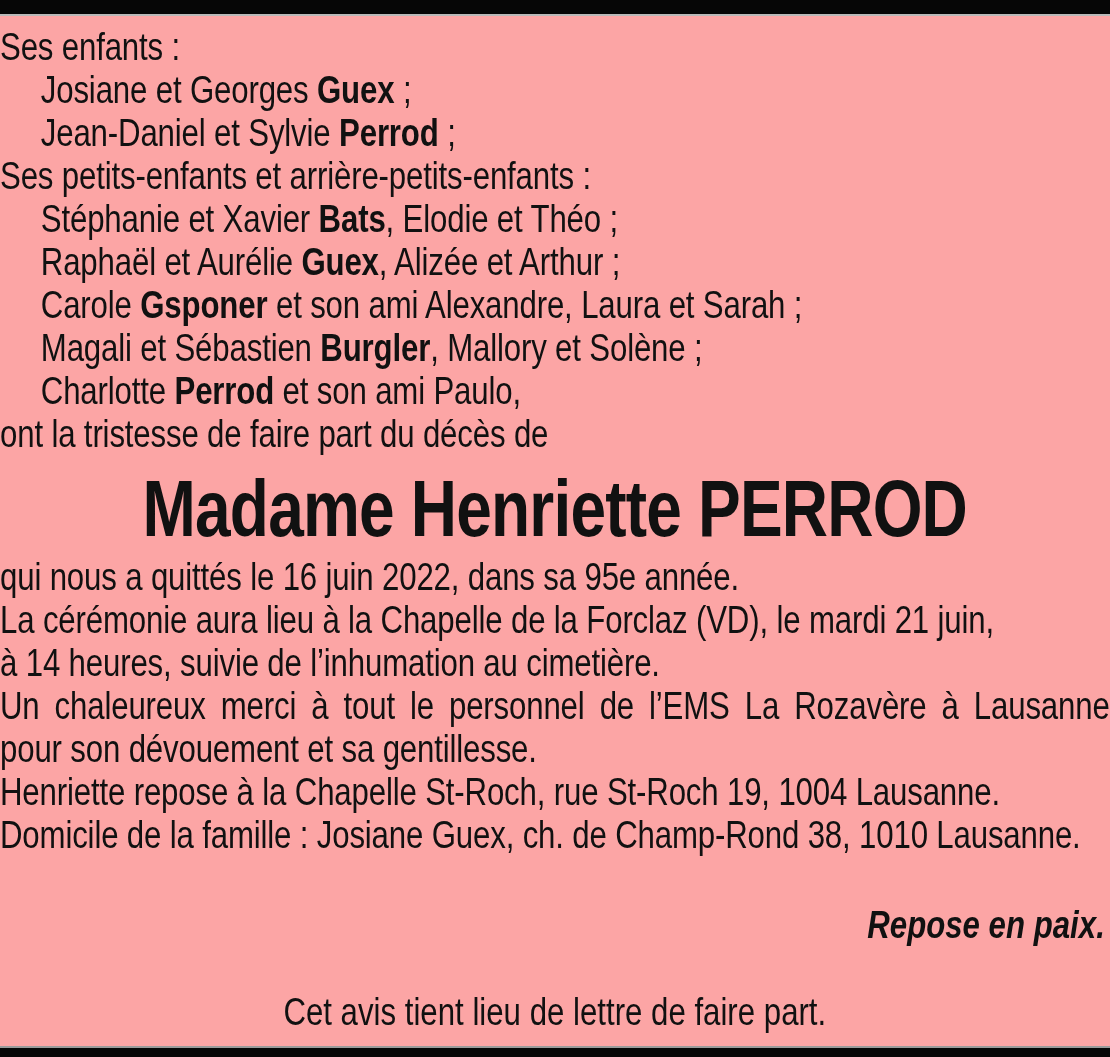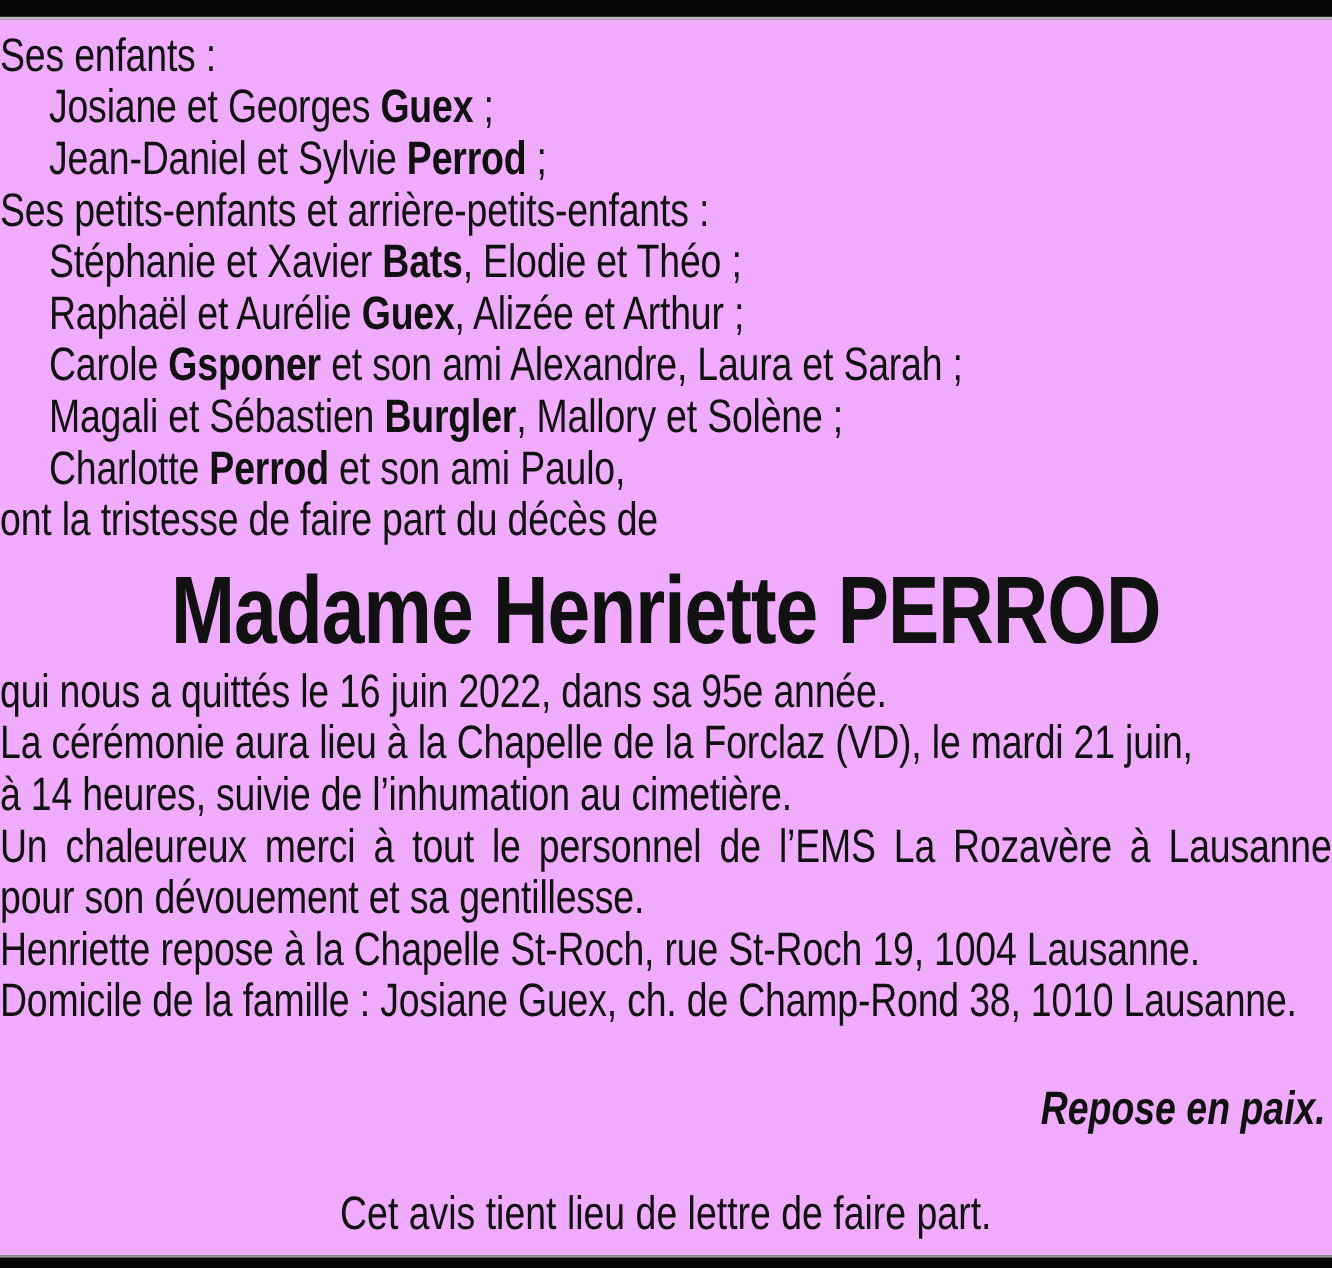--- a/index.html
+++ b/index.html
@@ -4,21 +4,21 @@
 <style>
   html, body {
     margin: 0;
     padding: 0;
     background: #ffffff;
   }
   .page {
     position: relative;
     width: 1110px;
     height: 1057px;
-    background: #f0abfc;
+    background: #fca5a5;
     overflow: hidden;
     font-family: "Liberation Sans", sans-serif;
     color: #111111;
   }
   .rule {
     position: absolute;
     left: 0;
     width: 100%;
     background: #060606;
   }

